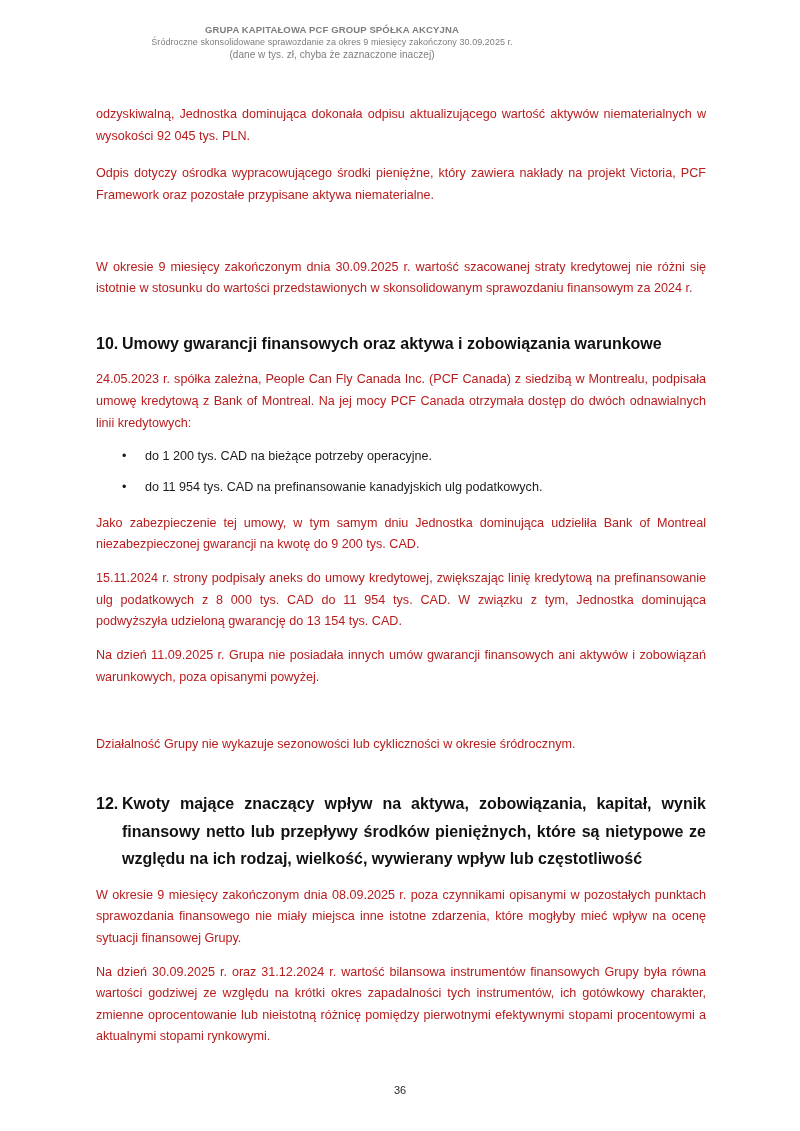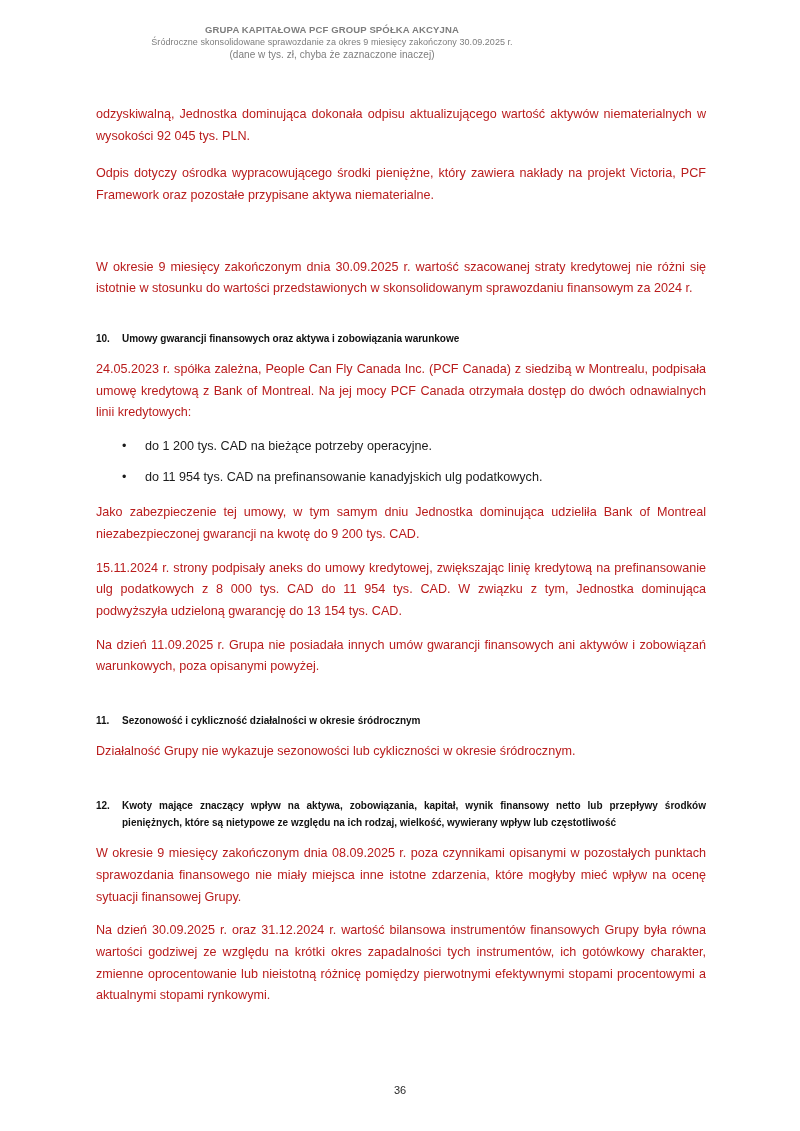--- a/index.html
+++ b/index.html
@@ -70,21 +70,21 @@
     margin-bottom: 12px;
   }
 
   .spacer-lg { height: 22px; }
   .spacer-md { height: 14px; }
 
   
   .section-heading {
     display: flex;
     margin: 0 0 12px 0;
-    font-size: 10px;
+    font-size: 16px;
     font-weight: bold;
     line-height: 1.72;
     color: #111111;
   }
   .section-heading .sec-num {
     flex: 0 0 26px;
     width: 26px;
   }
   .section-heading .sec-title {
     flex: 1 1 auto;
@@ -171,24 +171,20 @@
     </ul>
 
     <p class="para tight">Jako zabezpieczenie tej umowy, w tym samym dniu Jednostka dominująca udzieliła Bank of Montreal niezabezpieczonej gwarancji na kwotę do 9 200 tys. CAD.</p>
 
     <p class="para tight">15.11.2024 r. strony podpisały aneks do umowy kredytowej, zwiększając linię kredytową na prefinansowanie ulg podatkowych z 8 000 tys. CAD do 11 954 tys. CAD. W związku z tym, Jednostka dominująca podwyższyła udzieloną gwarancję do 13 154 tys. CAD.</p>
 
     <p class="para tight">Na dzień 11.09.2025 r. Grupa nie posiadała innych umów gwarancji finansowych ani aktywów i zobowiązań warunkowych, poza opisanymi powyżej.</p>
 
     <div class="spacer-lg"></div>
 
-    <div class="section-heading">
-      <span class="sec-num">11.</span>
-      <span class="sec-title">Sezonowość i cykliczność działalności w okresie śródrocznym</span>
-    </div>
 
     <p class="para tight">Działalność Grupy nie wykazuje sezonowości lub cykliczności w okresie śródrocznym.</p>
 
     <div class="spacer-lg"></div>
 
     <div class="section-heading multiline">
       <span class="sec-num">12.</span>
       <span class="sec-title">Kwoty mające znaczący wpływ na aktywa, zobowiązania, kapitał, wynik finansowy netto lub przepływy środków pieniężnych, które są nietypowe ze względu na ich rodzaj, wielkość, wywierany wpływ lub częstotliwość</span>
     </div>
 

